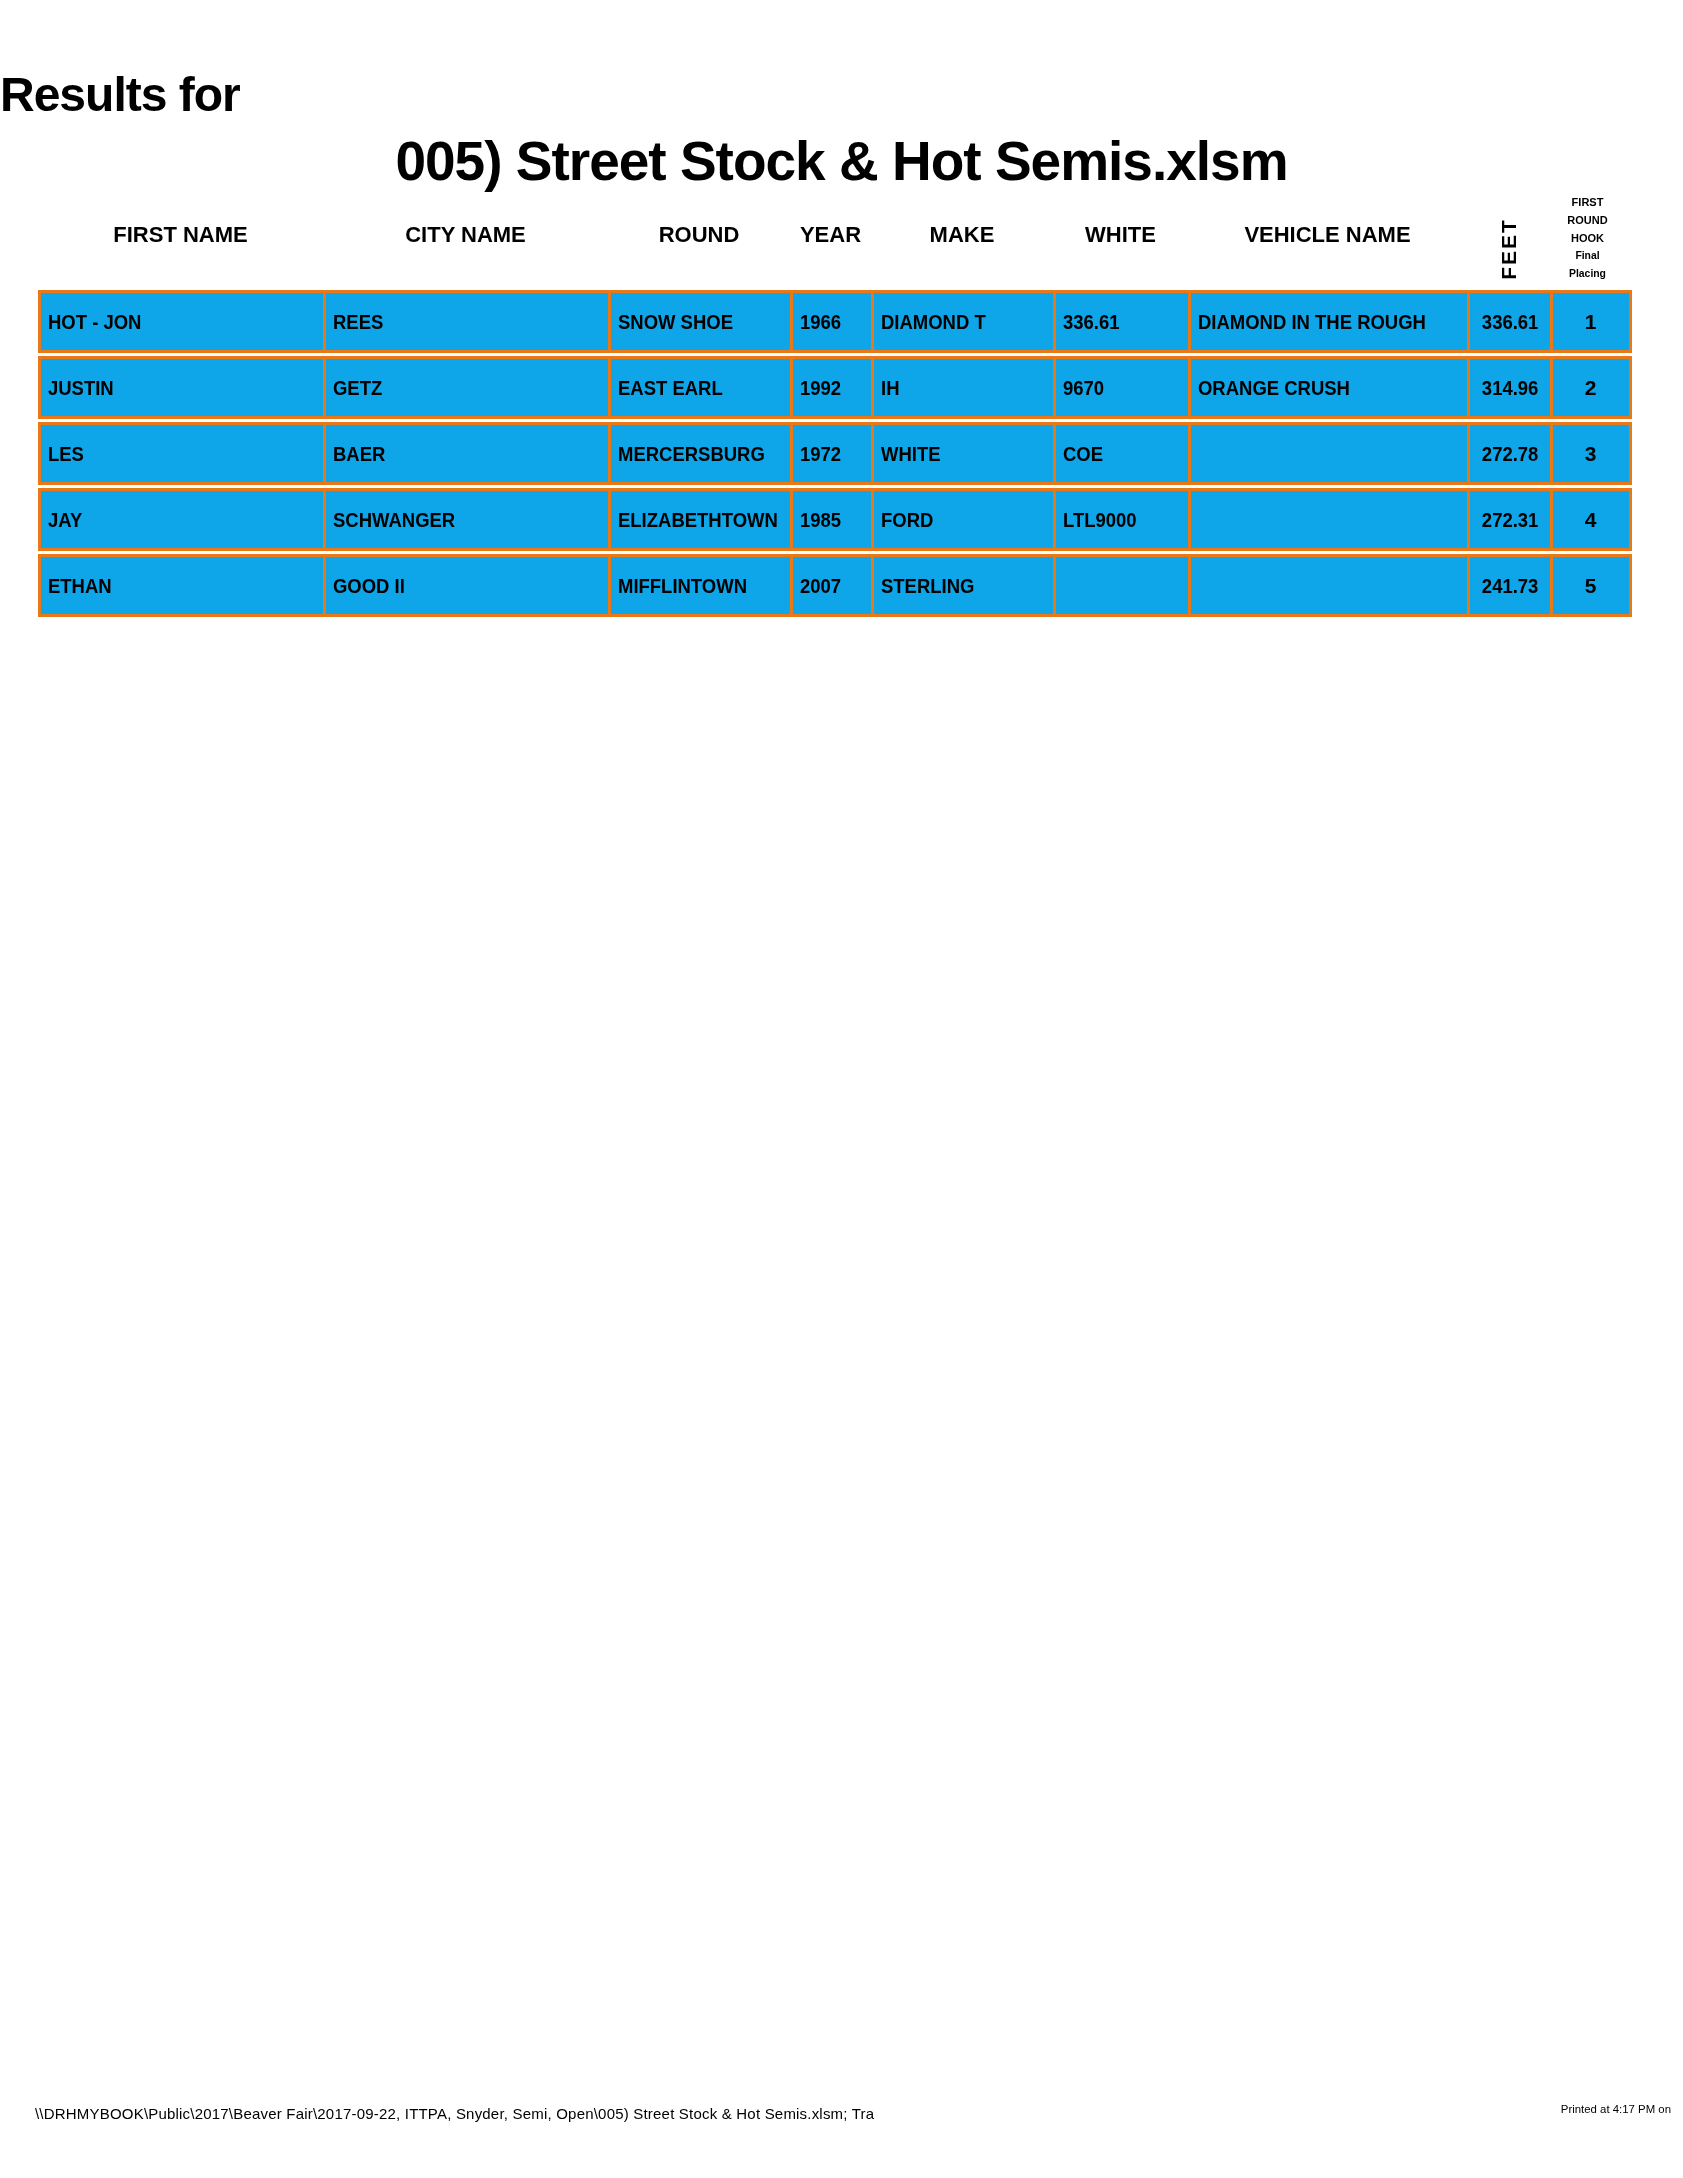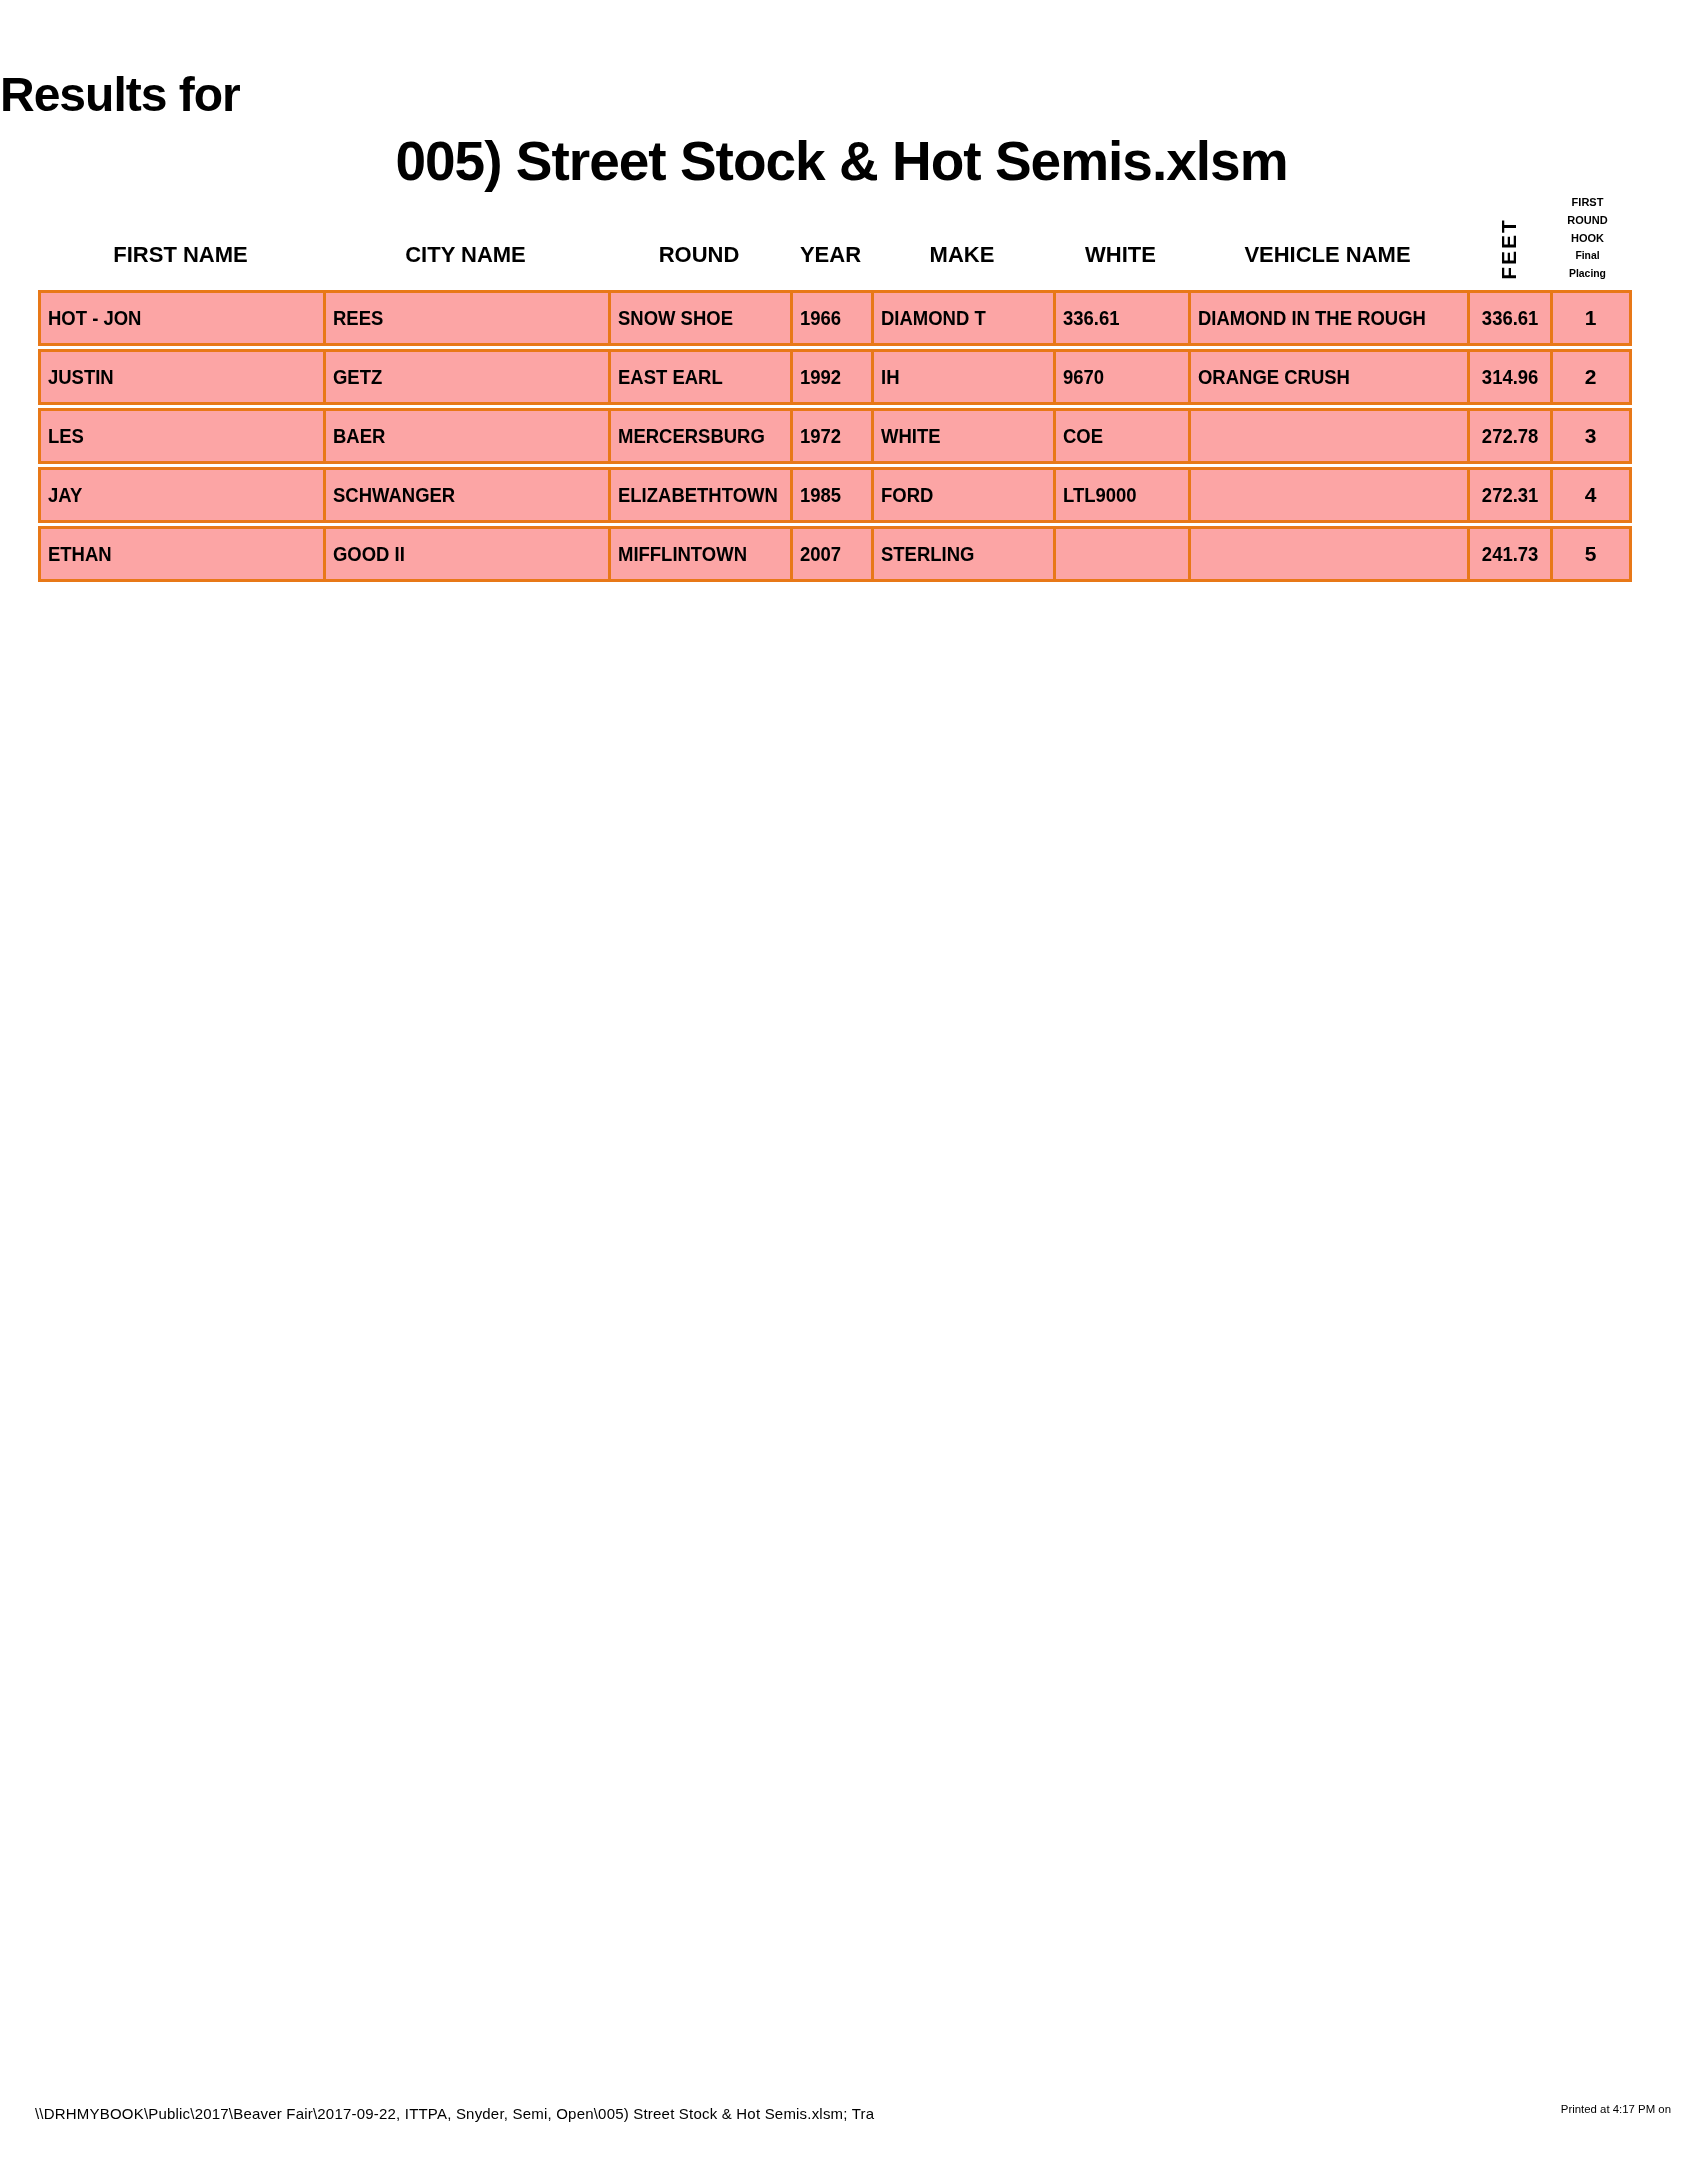--- a/index.html
+++ b/index.html
@@ -46,21 +46,21 @@
     grid-template-columns: 285px 285px 182px 81px 182px 135px 279px 83px 75px;
   }
   .hdr-grid {
     height: 97px;
     width: 1594px;
   }
   .hcell {
     display: flex;
     align-items: flex-end;
     justify-content: center;
-    padding-bottom: 22px;
+    padding-bottom: 42px;
     font-size: 22px;
     font-weight: bold;
     white-space: nowrap;
   }
   .hcell-feet {
     padding-bottom: 0;
     align-items: center;
     justify-content: center;
   }
   .feet-rot {
@@ -81,25 +81,25 @@
     font-size: 11px;
     font-weight: bold;
     line-height: 18px;
     text-align: center;
   }
   .ph-line.small {
     font-size: 10.4px;
   }
   .rows-host .row {
     width: 1594px;
-    height: 56px;
+    height: 63px;
     box-sizing: border-box;
     border: 3px solid var(--orange);
     margin-bottom: 3px;
-    background: #fca5a5;
+    background: #0ea5e9;
   }
   .cell {
     display: flex;
     align-items: center;
     box-sizing: border-box;
     border-right: 3px solid var(--orange);
     padding-left: 7px;
     font-size: 21px;
     font-weight: bold;
     overflow: hidden;

